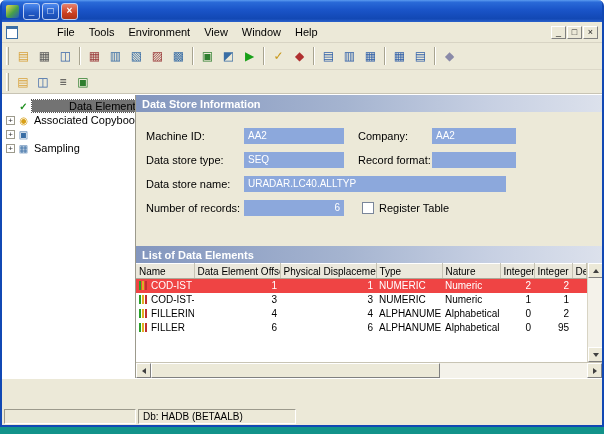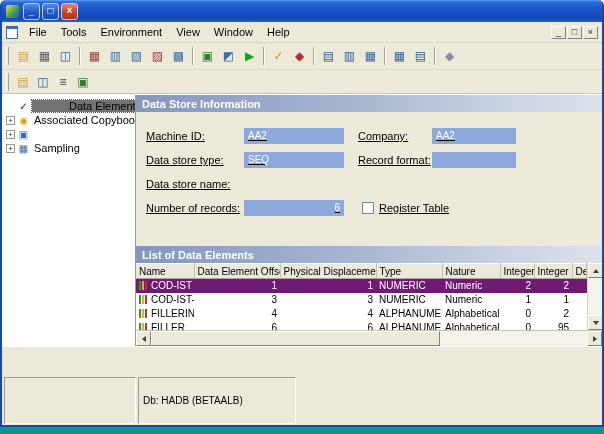--- a/index.html
+++ b/index.html
@@ -18,21 +18,21 @@
   .title-text { color: #fff; font-weight: bold; font-size: 11px; text-shadow: 1px 1px 1px #08307E;
     flex: 1; white-space: nowrap; overflow: hidden; }
   .cap-btns { display: flex; gap: 2px; }
   .cap-btn { width: 17px; height: 17px; border-radius: 3px; color: #fff; font-size: 10px; font-weight: bold;
     line-height: 14px; text-align: center; border: 1px solid #BCCEF2;
     background: linear-gradient(180deg,#4E8AEE,#2058C4 60%,#1A4CB0); cursor: default; }
   .cap-btn.close { background: linear-gradient(180deg,#E8836E,#CC4022 60%,#B03418); }
 
   
   .menubar { flex: 0 0 21px; display: flex; align-items: center; padding: 0 2px; background: #ECE9D8;
-    border-bottom: 1px solid #D8D4C4; }
+    border-bottom: 1px solid #D8D4C4; gap: 28px; }
   .mdi-icon { width: 12px; height: 13px; background: #fff; border: 1px solid #3A6EA5; margin: 0 4px 0 2px;
     box-shadow: inset 0 2px 0 #3A6EA5; }
   .menu-items { display: flex; flex: 1; }
   .menu-item { padding: 2px 7px; }
   .mdi-ctrls { display: flex; gap: 1px; margin-right: 2px; }
   .mdi-btn { width: 15px; height: 13px; background: #ECE9D8; border: 1px solid;
     border-color: #fff #808080 #808080 #fff; font-size: 9px; line-height: 10px; text-align: center; color: #222; }
 
   
   .toolbar { display: flex; align-items: center; background: #ECE9D8; padding: 2px 3px; }
@@ -61,21 +61,21 @@
   .tree-item.selected .tree-label { background: #737373; outline: 1px dotted #555; padding-left: 37px; }
 
   .main-panel { flex: 1 1 auto; display: flex; flex-direction: column; min-width: 0; background: #ECE9D8; }
 
   .section-header { flex: 0 0 17px; display: flex; align-items: center; padding-left: 6px;
     color: #fff; font-weight: bold; font-size: 11px;
     background: linear-gradient(90deg,#8396BE 0%,#A5B4D0 45%,#C6CFE2 75%,#DCE1EC 100%); }
   .section-header.list-hdr { margin-top: 26px; }
 
   
-  .fields { padding: 12px 0 0 10px; text-decoration: underline; }
+  .fields { padding: 12px 0 0 10px; }
   .frow { display: flex; align-items: center; height: 24px; }
   .flabel { width: 98px; flex: 0 0 98px; }
   .flabel2 { width: 74px; flex: 0 0 74px; margin-left: 14px; }
   .fvalue { background: #8CA8DC; color: #fff; height: 16px; line-height: 16px; padding: 0 4px;
     font-size: 10px; overflow: hidden; white-space: nowrap; }
   .w100 { width: 100px; flex: 0 0 100px; }
   .w84  { width: 84px;  flex: 0 0 84px; }
   .wide { width: 262px; flex: 0 0 262px; }
   .right { text-align: right; }
   .checkbox { width: 12px; height: 12px; flex: 0 0 12px; background: #fff; border: 1px solid #7A869A; margin-left: 18px; }
@@ -86,21 +86,21 @@
     font-family: "Liberation Sans", sans-serif; }
 
   
   .list-area { flex: 1 1 auto; position: relative; background: #fff; min-height: 0; overflow: hidden;
     border-bottom: 1px solid #C8C4B4; }
   table.grid { border-collapse: collapse; table-layout: fixed; width: calc(100% - 15px); font-size: 10px; }
   table.grid th { background: #EBE8DC; border-right: 1px solid #C6C3B4; border-bottom: 1px solid #ACA899;
     border-top: 1px solid #fff; font-weight: normal; text-align: left; padding: 1px 3px; height: 15px;
     white-space: nowrap; overflow: hidden; }
   table.grid td { padding: 0 3px; height: 14px; white-space: nowrap; overflow: hidden; }
-  tr.selected td { background: #701a75; color: #fff; }
+  tr.selected td { background: #ef4444; color: #fff; }
   td.num, th.num { text-align: right; }
   .row-icon { display: inline-block; width: 8px; height: 9px; margin-right: 4px; vertical-align: -1px;
     background: linear-gradient(90deg,#28A028 0 2px,transparent 2px 3px,#E0B020 3px 5px,transparent 5px 6px,#C03030 6px 8px); }
 
   
   .vscroll { position: absolute; top: 0; right: 0; bottom: 0; width: 15px; display: flex; flex-direction: column;
     background: #F4F2EA; border-left: 1px solid #D8D4C4; }
   .vtrack { flex: 1; }
   .scroll-btn { width: 15px; height: 15px; flex: 0 0 15px; background: #ECE9D8; border: 1px solid;
     border-color: #fff #808080 #808080 #fff; display: flex; align-items: center; justify-content: center; }
@@ -109,21 +109,21 @@
   .tri-lf { width: 0; height: 0; border-top: 3px solid transparent; border-bottom: 3px solid transparent; border-right: 4px solid #404040; }
   .tri-rt { width: 0; height: 0; border-top: 3px solid transparent; border-bottom: 3px solid transparent; border-left: 4px solid #404040; }
   .hscroll { flex: 0 0 15px; display: flex; background: #F4F2EA; }
   .hthumb { flex: 0 0 62%; background: #ECE9D8; border: 1px solid; border-color: #fff #808080 #808080 #fff; }
   .htrack { flex: 1; }
 
   
   .statusbar { flex: 0 0 18px; display: flex; gap: 2px; align-items: stretch; background: #ECE9D8;
     border-top: 1px solid #fff; padding: 2px 2px 1px 2px; }
   .sb-panel { border: 1px solid; border-color: #9C9A8C #fff #fff #9C9A8C; font-size: 10px;
-    line-height: 13px; padding: 16px 4px; white-space: nowrap; overflow: hidden; margin-top: 28px; }
+    line-height: 13px; padding: 0 4px; white-space: nowrap; overflow: hidden; margin-top: 28px; }
   .sb-0 { flex: 0 0 132px; }
   .sb-1 { flex: 0 0 158px; }
   .sb-2 { flex: 1; }
 
   .teal-strip { width: 604px; height: 7px; background: #12938A; }
 </style>
 </head>
 <body>
 
 <div class="window">
@@ -278,20 +278,21 @@
           <span class="fvalue w84">AA2</span>
         </div>
         <div class="frow">
           <span class="flabel">Data store type:</span>
           <span class="fvalue w100">SEQ</span>
           <span class="flabel2">Record format:</span>
           <span class="fvalue w84"></span>
         </div>
         <div class="frow">
           <span class="flabel">Data store name:</span>
+          <span class="fvalue wide">URADAR.LC40.ALLTYP</span>
         </div>
         <div class="frow">
           <span class="flabel">Number of records:</span>
           <span class="fvalue w100 right">6</span>
           <span class="checkbox"></span>
           <span class="cb-label">Register Table</span>
         </div>
       </div>
 
       <div class="section-header list-hdr">

